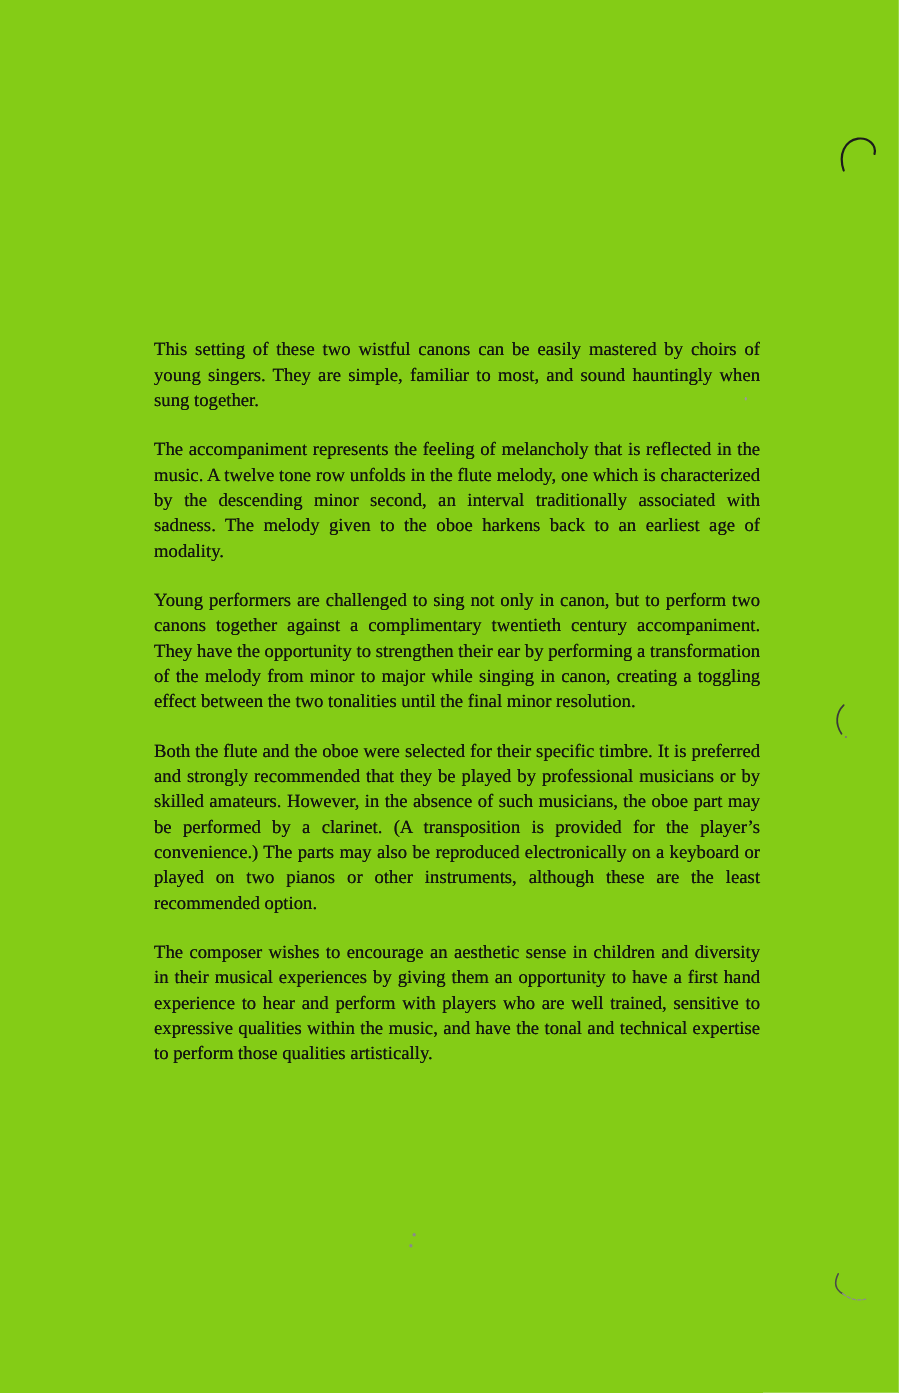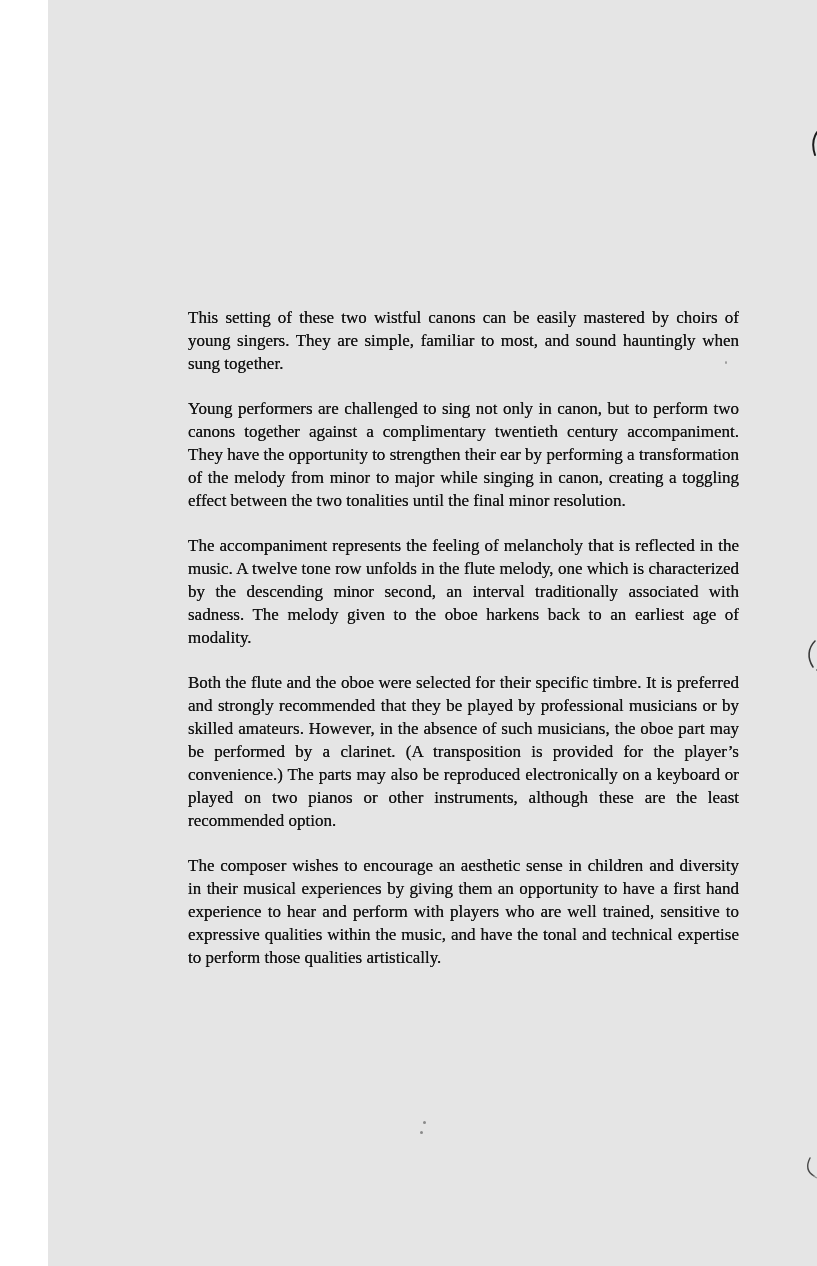--- a/index.html
+++ b/index.html
@@ -10,22 +10,21 @@
     width: 817px;
     height: 1266px;
     background: #ffffff;
     position: relative;
     overflow: hidden;
     font-family: "Liberation Serif", "DejaVu Serif", serif;
   }
   .page {
     position: absolute;
     inset: 0;
-    background: #e5e5e5;
-    margin-left: 48px;
+    background: #84cc16;
   }
   .text-column {
     position: absolute;
     left: 140px;
     top: 306px;
     width: 551px;
     color: #141414;
     font-size: 17px;
     line-height: 23px;
     text-align: justify;
@@ -43,22 +42,22 @@
     border-radius: 50%;
   }
 </style>
 </head>
 <body>
 
 <div class="page">
 
   <main class="text-column">
     <p>This setting of these two wistful canons can be easily mastered by choirs of young singers. They are simple, familiar to most, and sound hauntingly when sung together.</p>
+    <p>The accompaniment represents the feeling of melancholy that is reflected in the music. A twelve tone row unfolds in the flute melody, one which is characterized by the descending minor second, an interval traditionally associated with sadness. The melody given to the oboe harkens back to an earliest age of modality.</p>
     <p>Young performers are challenged to sing not only in canon, but to perform two canons together against a complimentary twentieth century accompaniment. They have the opportunity to strengthen their ear by performing a transformation of the melody from minor to major while singing in canon, creating a toggling effect between the two tonalities until the final minor resolution.</p>
-    <p>The accompaniment represents the feeling of melancholy that is reflected in the music. A twelve tone row unfolds in the flute melody, one which is characterized by the descending minor second, an interval traditionally associated with sadness. The melody given to the oboe harkens back to an earliest age of modality.</p>
     <p>Both the flute and the oboe were selected for their specific timbre. It is preferred and strongly recommended that they be played by professional musicians or by skilled amateurs. However, in the absence of such musicians, the oboe part may be performed by a clarinet. (A transposition is provided for the player’s convenience.) The parts may also be reproduced electronically on a keyboard or played on two pianos or other instruments, although these are the least recommended option.</p>
     <p>The composer wishes to encourage an aesthetic sense in children and diversity in their musical experiences by giving them an opportunity to have a first hand experience to hear and perform with players who are well trained, sensitive to expressive qualities within the music, and have the tonal and technical expertise to perform those qualities artistically.</p>
   </main>
 
   <svg class="mark" style="left:758px; top:121px;" width="44" height="40" viewBox="0 0 44 40">
     <path d="M 9 34 C 4 19, 10 7, 22 5 C 32 4, 39 11, 37 19" fill="none" stroke="#1c1c1c" stroke-width="2" stroke-linecap="round"></path>
   </svg>
 
   <svg class="mark" style="left:754px; top:637px;" width="22" height="38" viewBox="0 0 22 38">
     <path d="M 13 4 C 6 11, 5 21, 11 30" fill="none" stroke="#3a3a3a" stroke-width="1.6" stroke-linecap="round"></path>

